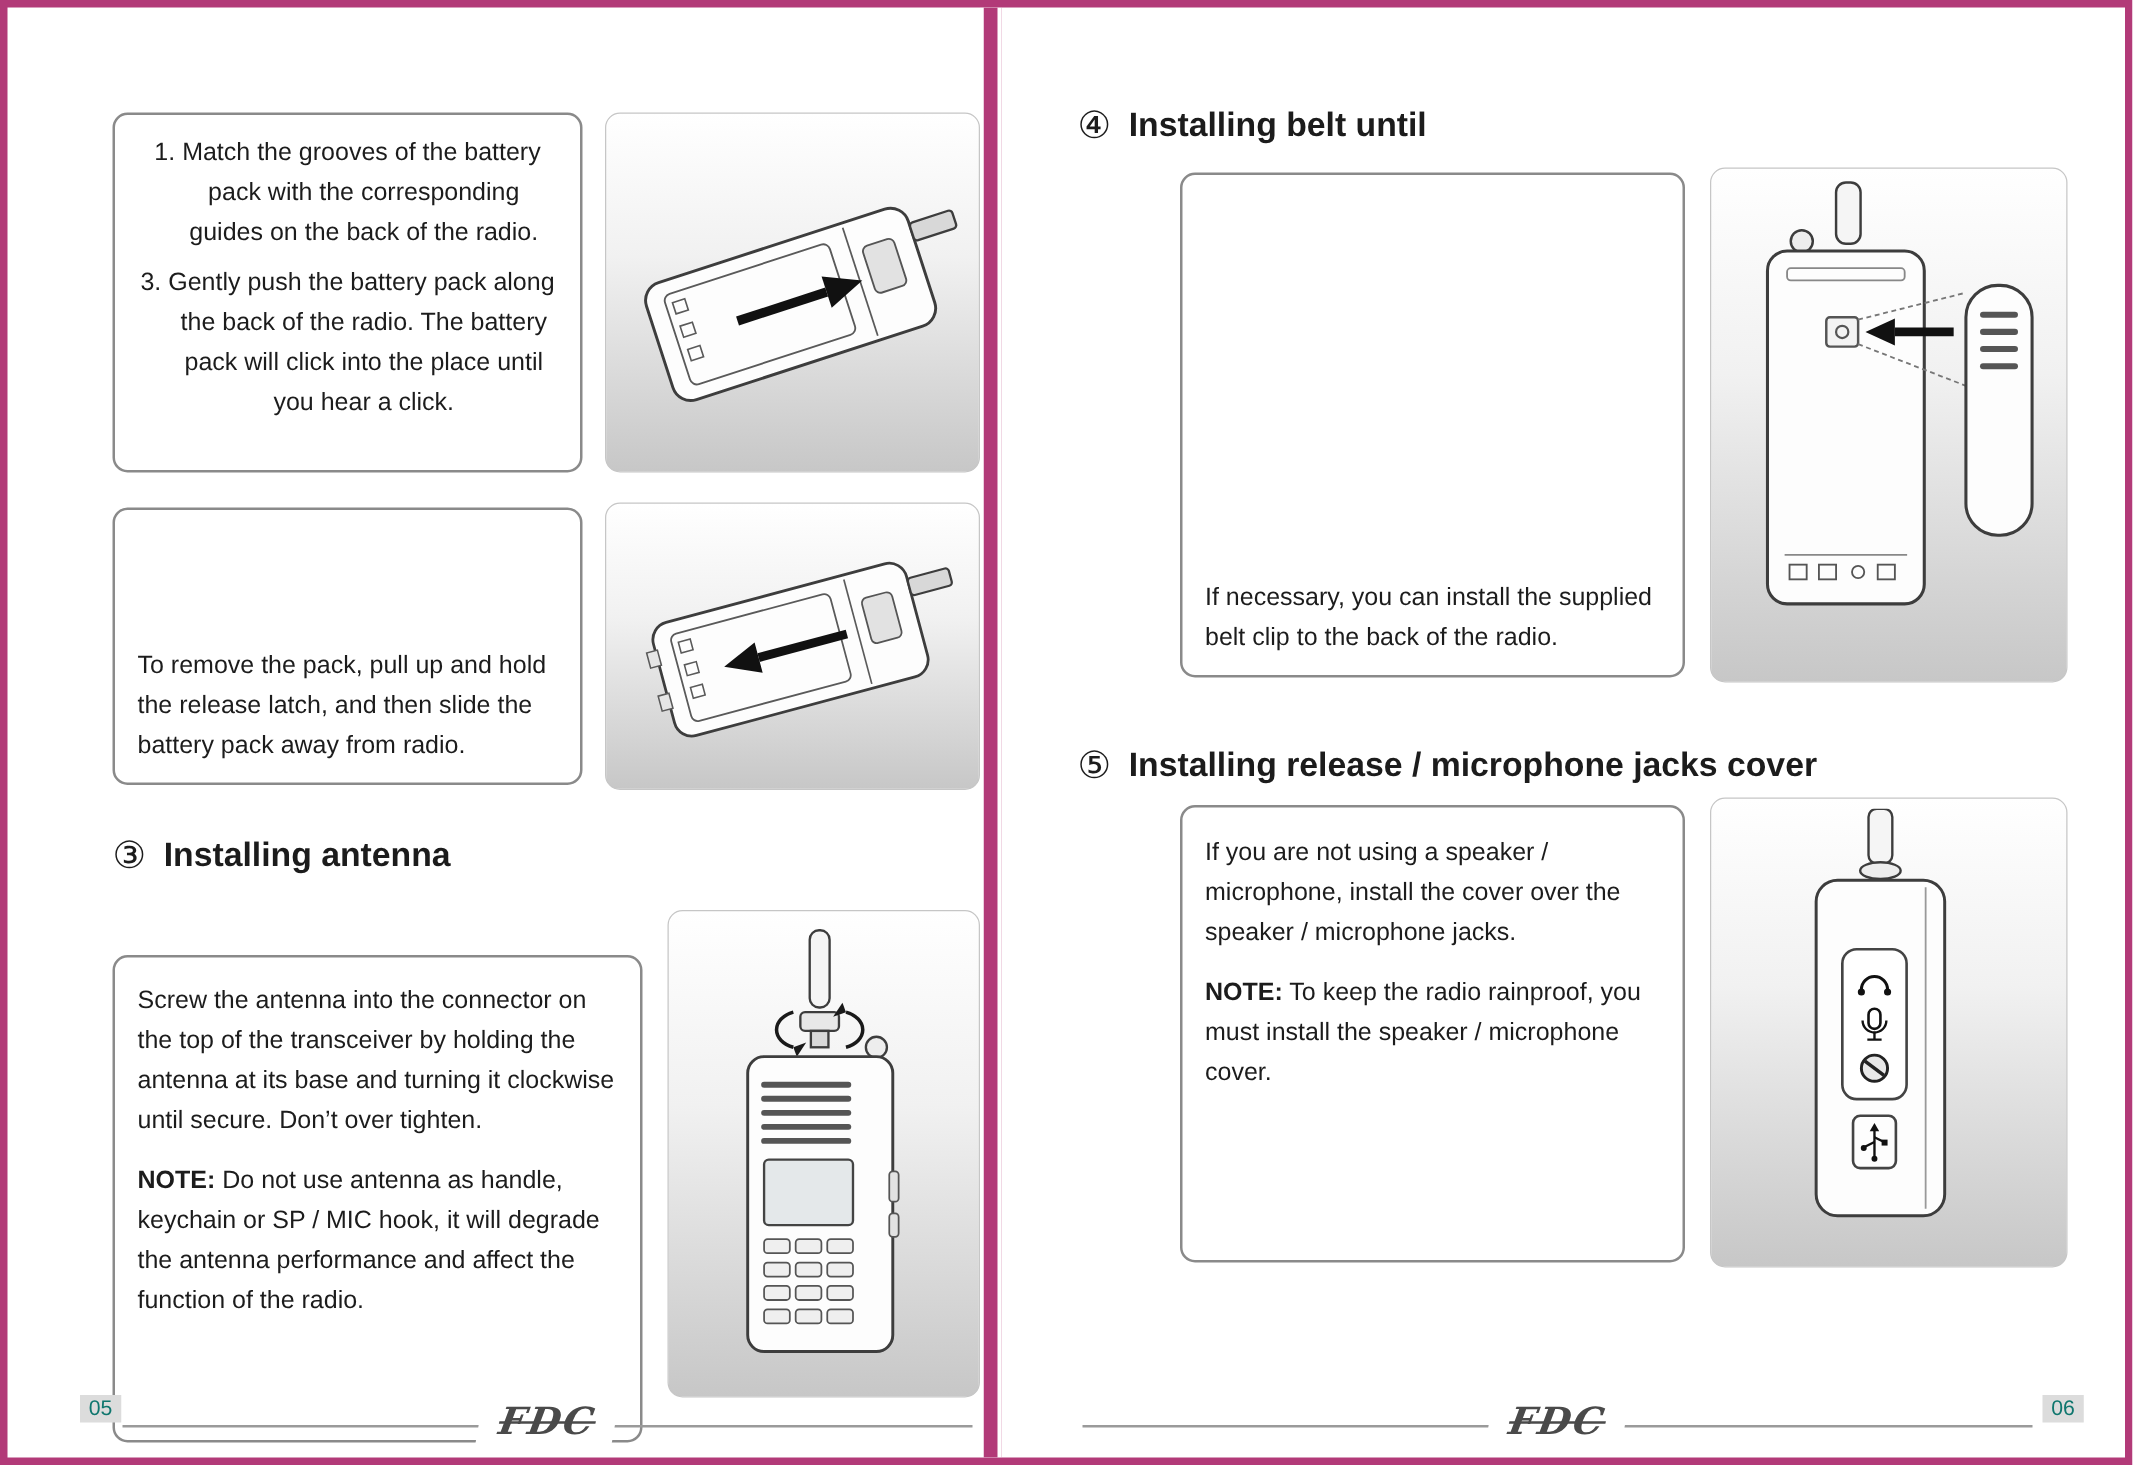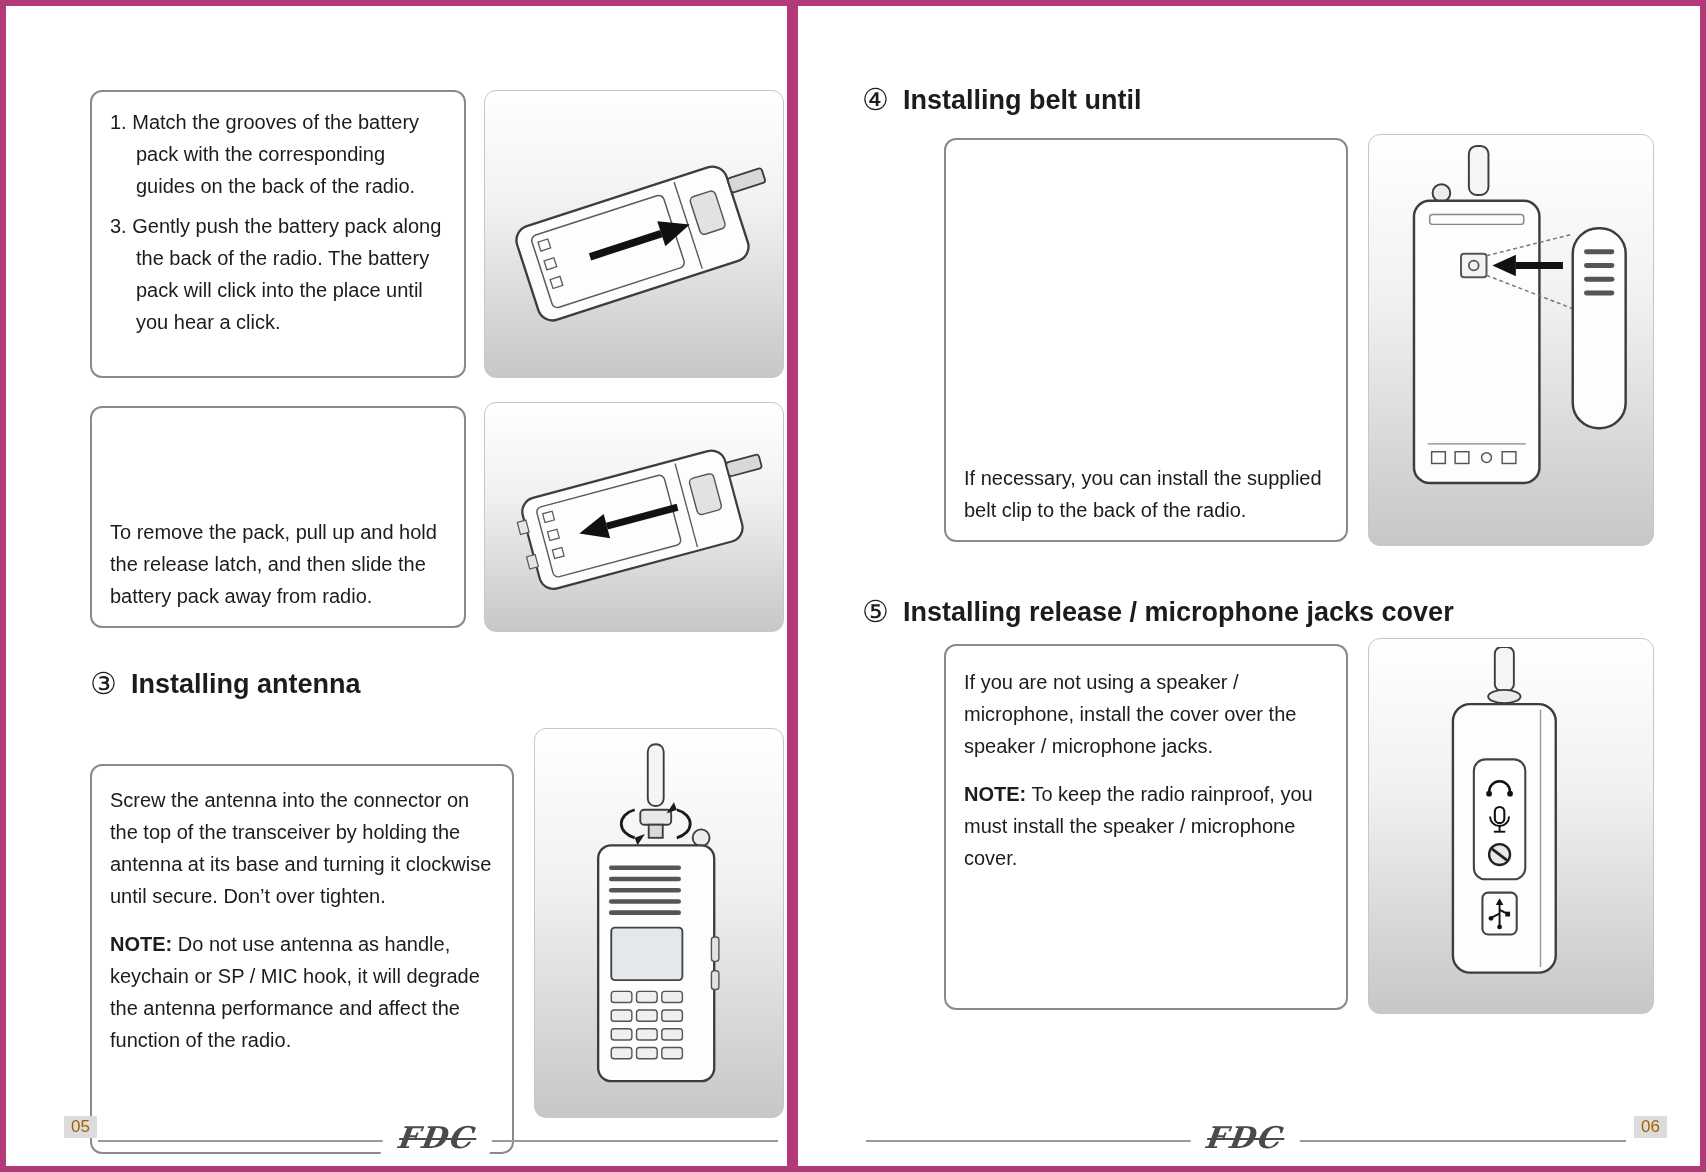--- a/index.html
+++ b/index.html
@@ -26,21 +26,21 @@
     position: absolute;
     border: 2px solid #8a8a8a;
     border-radius: 12px;
     background: #ffffff;
     padding: 14px 18px;
     font-size: 20px;
     line-height: 32px;
   }
   .tbox p { margin: 0 0 8px 0; }
   .tbox p:last-child { margin-bottom: 0; }
-  .hang { padding-left: 26px; text-indent: -26px; }
+  .hang { padding-left: 26px; text-indent: -26px; text-align: center; }
   .note-gap { margin-top: 16px !important; }
   .note-label { font-weight: bold; }
   .vcenter { display: flex; flex-direction: column; justify-content: flex-end; }
   .ibox {
     position: absolute;
     border-radius: 12px;
     border: 1px solid #c6c6c6;
     background: linear-gradient(180deg, #ffffff 0%, #f1f1f1 40%, #c7c7c7 100%);
     display: flex;
     align-items: center;
@@ -56,21 +56,21 @@
   .heading .circ-num {
     font-weight: normal;
     font-size: 30px;
     margin-right: 14px;
     vertical-align: -1px;
   }
   .pagenum {
     position: absolute;
     top: 1110px;
     font-size: 17px;
-    color: #a16207;
+    color: #0f766e;
     background: #dcdcdc;
     padding: 1px 7px;
   }
   .footer-rule {
     position: absolute;
     top: 1134px;
     height: 2px;
     background: #9a9a9a;
   }
   .brand-logo {

